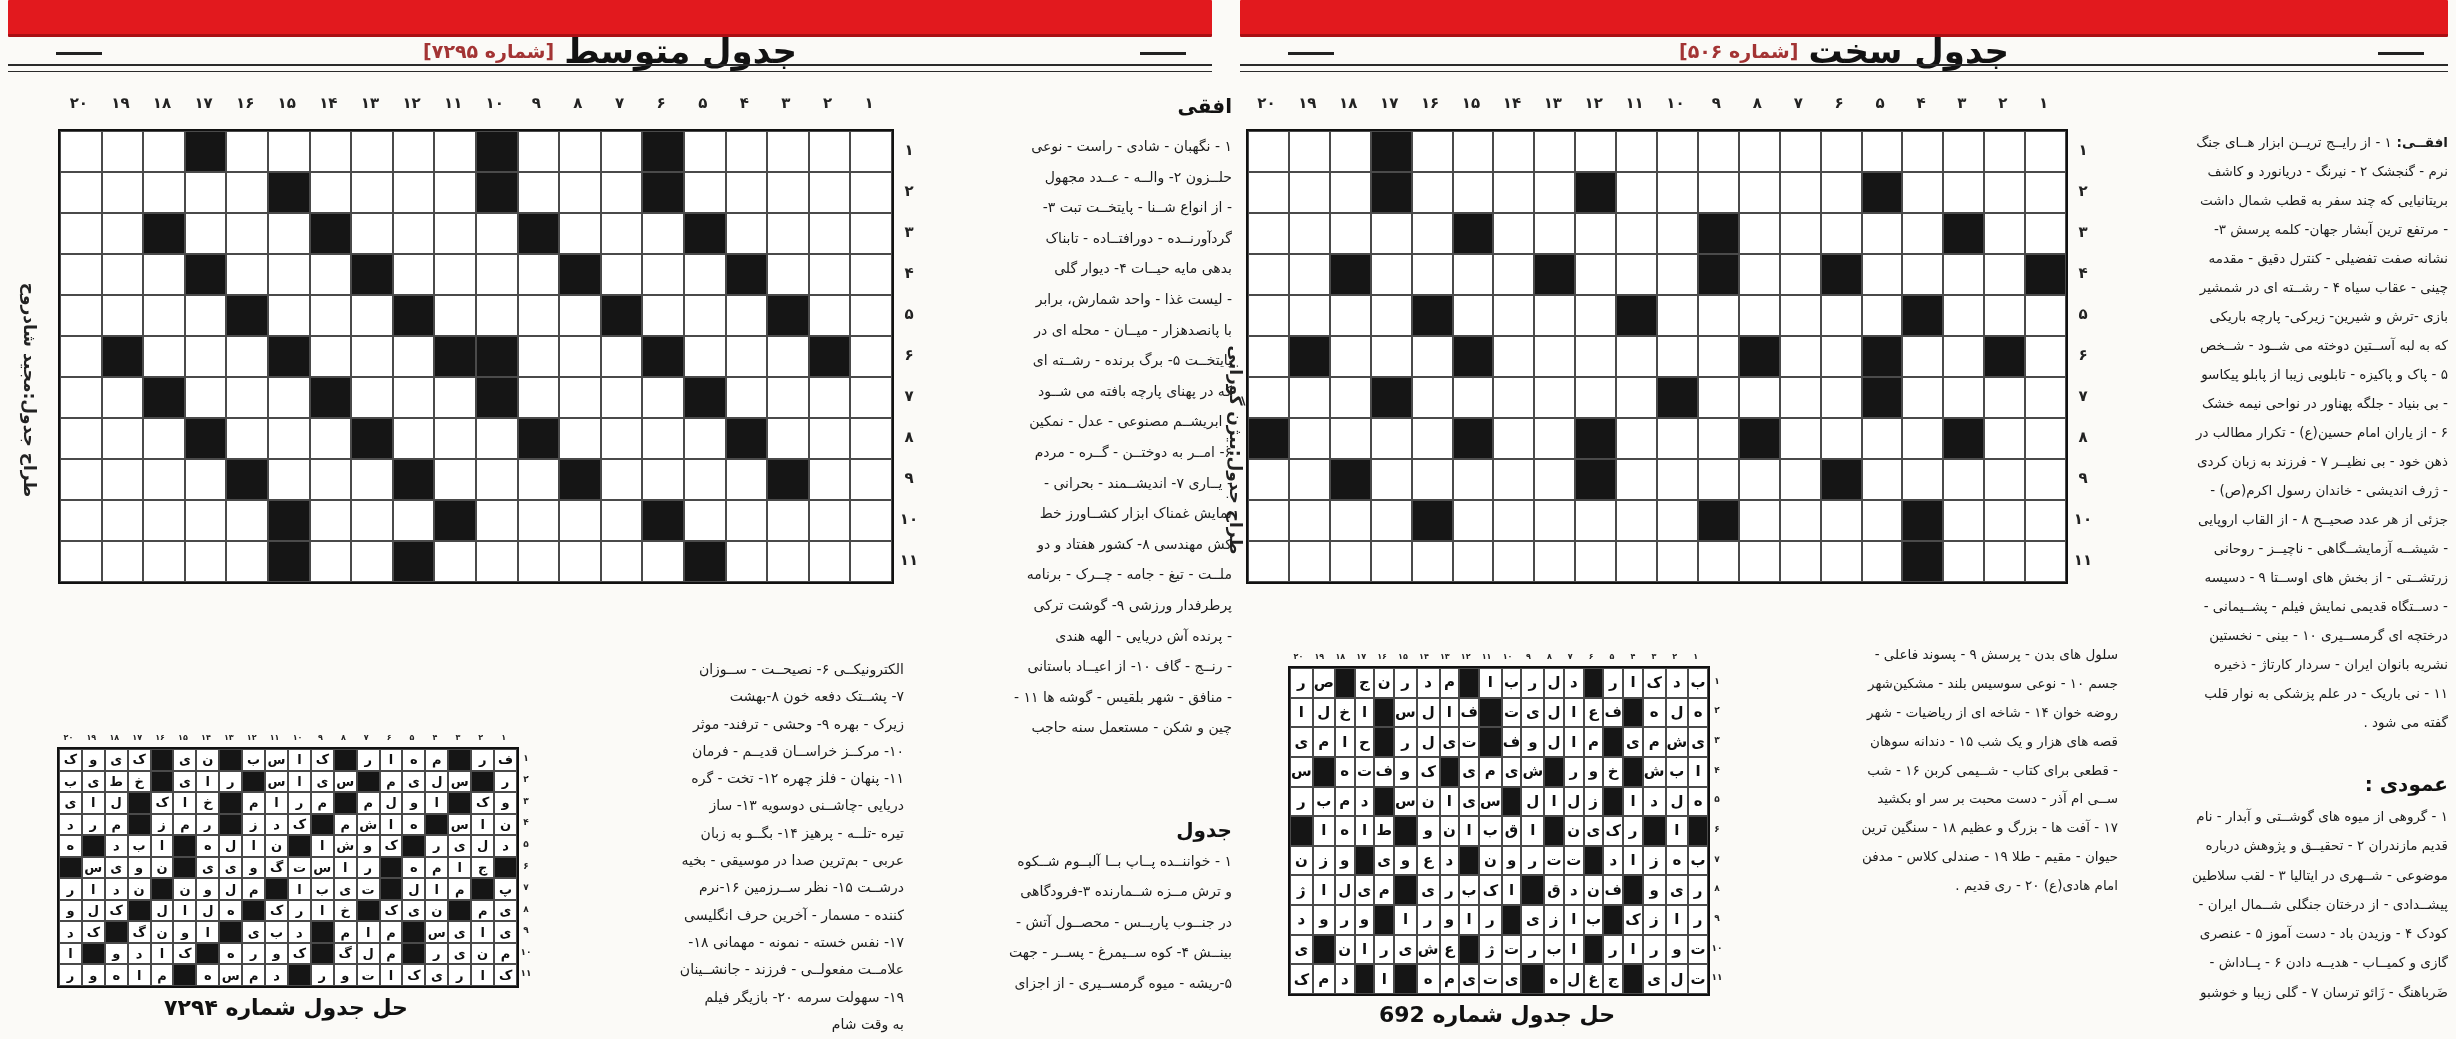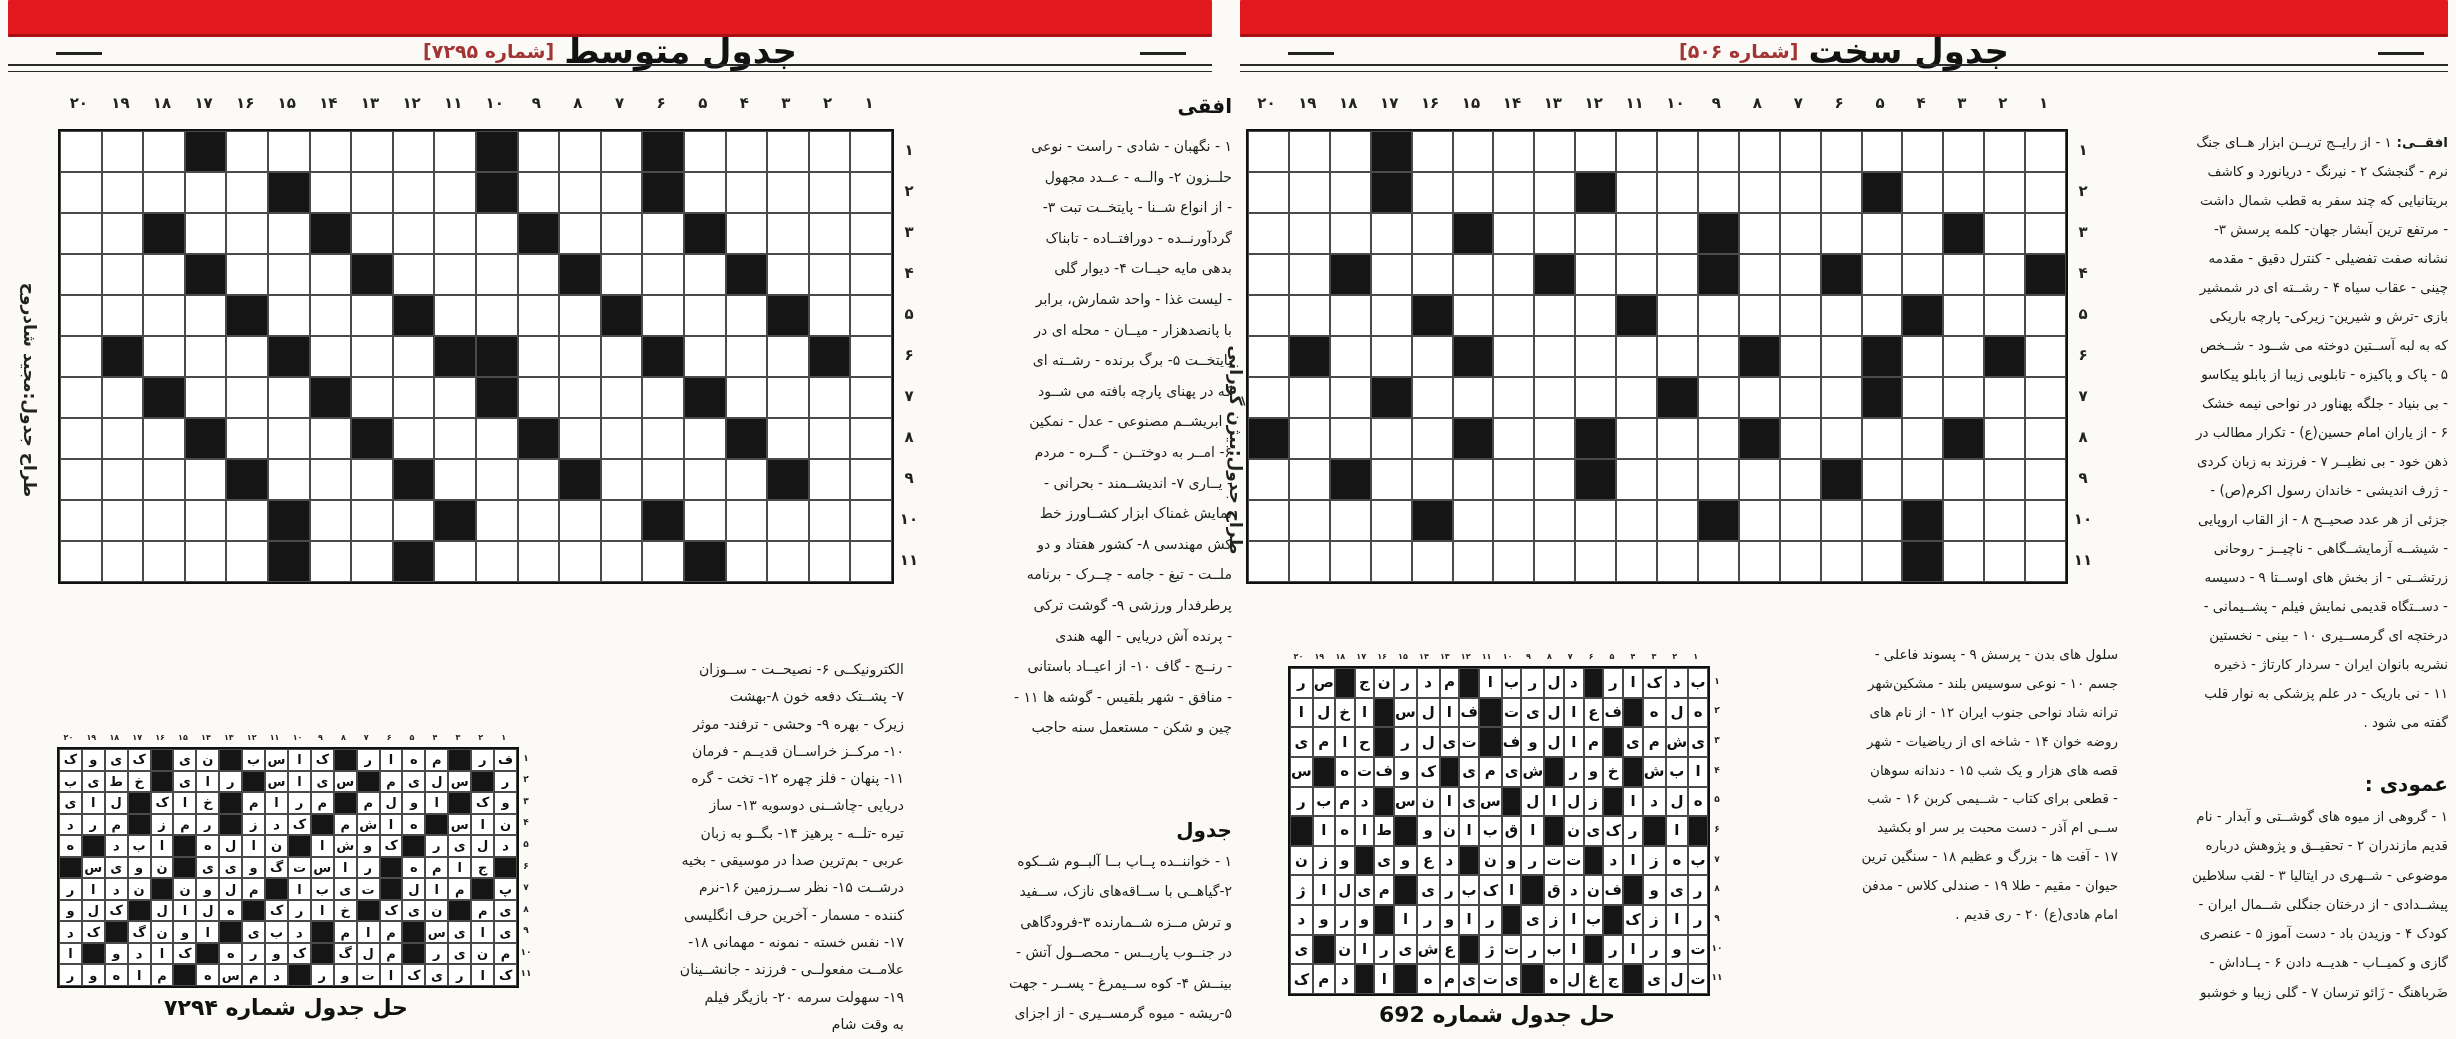--- a/index.html
+++ b/index.html
@@ -319,21 +319,20 @@
       <div class="clueline" style="height: 30.6px; line-height: 30.6px;">ملــت - تیغ - جامه - چــرک - برنامه</div>
       <div class="clueline" style="height: 30.6px; line-height: 30.6px;">پرطرفدار ورزشی ۹- گوشت ترکی</div>
       <div class="clueline" style="height: 30.6px; line-height: 30.6px;">- پرنده آش دریایی - الهه هندی</div>
       <div class="clueline" style="height: 30.6px; line-height: 30.6px;">- رنــج - گاف ۱۰- از اعیــاد باستانی</div>
       <div class="clueline" style="height: 30.6px; line-height: 30.6px;">- منافق - شهر بلقیس - گوشه ها ۱۱ -</div>
       <div class="clueline" style="height: 30.6px; line-height: 30.6px;">چین و شکن - مستعمل   سنه   حاجب</div>
     </div>
   <div class="abs secheader" style="left:880px;top:818px;width:352px;">جدول</div>
   <div class="abs cluecol" id="L-down" style="left:880px;top:846px;width:352px;font-size:14px;">
       <div class="clueline" style="height: 30.4px; line-height: 30.4px;">۱ - خواننــده پــاپ بــا آلبــوم شــکوه</div>
-      <div class="clueline" style="height: 30.4px; line-height: 30.4px;">۲-گیاهــی با ســاقه‌های نازک، ســفید</div>
       <div class="clueline" style="height: 30.4px; line-height: 30.4px;">و ترش مــزه   شــمارنده ۳-فرودگاهی</div>
       <div class="clueline" style="height: 30.4px; line-height: 30.4px;">در جنــوب پاریــس - محصــول آتش -</div>
       <div class="clueline" style="height: 30.4px; line-height: 30.4px;">بینــش ۴- کوه ســیمرغ - پســر - جهت</div>
       <div class="clueline" style="height: 30.4px; line-height: 30.4px;">۵-ریشه - میوه گرمســیری - از اجزای</div>
     </div>
   <div class="abs cluecol" id="L-downcont" style="left:548px;top:656px;width:356px;font-size:14px;">
       <div class="clueline" style="height: 27.3px; line-height: 27.3px;">الکترونیکــی ۶- نصیحــت - ســوزان</div>
       <div class="clueline" style="height: 27.3px; line-height: 27.3px;">۷- پشــتک   دفعه   خون ۸-بهشت</div>
       <div class="clueline" style="height: 27.3px; line-height: 27.3px;">زیرک - بهره ۹- وحشی - ترفند- موثر</div>
       <div class="clueline" style="height: 27.3px; line-height: 27.3px;">۱۰- مرکــز خراســان قدیــم - فرمان</div>
@@ -1261,21 +1260,20 @@
       <div class="clueline" style="height: 29.3px; line-height: 29.3px;">قدیم مازندران ۲ - تحقیــق و پژوهش درباره</div>
       <div class="clueline" style="height: 29.3px; line-height: 29.3px;">موضوعی - شــهری در ایتالیا ۳ - لقب سلاطین</div>
       <div class="clueline" style="height: 29.3px; line-height: 29.3px;">پیشــدادی - از درختان جنگلی شــمال ایران -</div>
       <div class="clueline" style="height: 29.3px; line-height: 29.3px;">کودک ۴ - وزیدن باد - دست آموز ۵ - عنصری</div>
       <div class="clueline" style="height: 29.3px; line-height: 29.3px;">گازی و کمیــاب - هدیــه دادن ۶ - پــاداش -</div>
       <div class="clueline" style="height: 29.3px; line-height: 29.3px;">ضَرباهنگ - زَائو ترسان ۷ - گلی زیبا و خوشبو</div>
     </div>
   <div class="abs cluecol" id="R-downcont" style="left:1732px;top:640px;width:386px;font-size:13.5px;">
       <div class="clueline" style="height: 28.9px; line-height: 28.9px;">سلول های بدن - پرسش ۹ - پسوند فاعلی -</div>
       <div class="clueline" style="height: 28.9px; line-height: 28.9px;">جسم ۱۰ - نوعی سوسیس بلند - مشکین‌شهر</div>
-      <div class="clueline" style="height: 28.9px; line-height: 28.9px;">ترانه شاد نواحی جنوب ایران ۱۲ - از نام های</div>
       <div class="clueline" style="height: 28.9px; line-height: 28.9px;">روضه خوان ۱۴ - شاخه ای از ریاضیات - شهر</div>
       <div class="clueline" style="height: 28.9px; line-height: 28.9px;">قصه های هزار و یک شب ۱۵ - دندانه سوهان</div>
       <div class="clueline" style="height: 28.9px; line-height: 28.9px;">- قطعی برای کتاب - شــیمی کربن ۱۶ - شب</div>
       <div class="clueline" style="height: 28.9px; line-height: 28.9px;">ســی ام آذر - دست محبت بر سر او بکشید</div>
       <div class="clueline" style="height: 28.9px; line-height: 28.9px;">۱۷ - آفت ها - بزرگ و عظیم ۱۸ - سنگین ترین</div>
       <div class="clueline" style="height: 28.9px; line-height: 28.9px;">حیوان - مقیم - طلا ۱۹ - صندلی کلاس - مدفن</div>
       <div class="clueline" style="height: 28.9px; line-height: 28.9px;">امام هادی(ع) ۲۰ - ری قدیم .</div>
     </div>
 
   <div class="abs colnums" id="RS-colnums" style="left:1288px;top:652px;width:418px;font-size:8px;">

